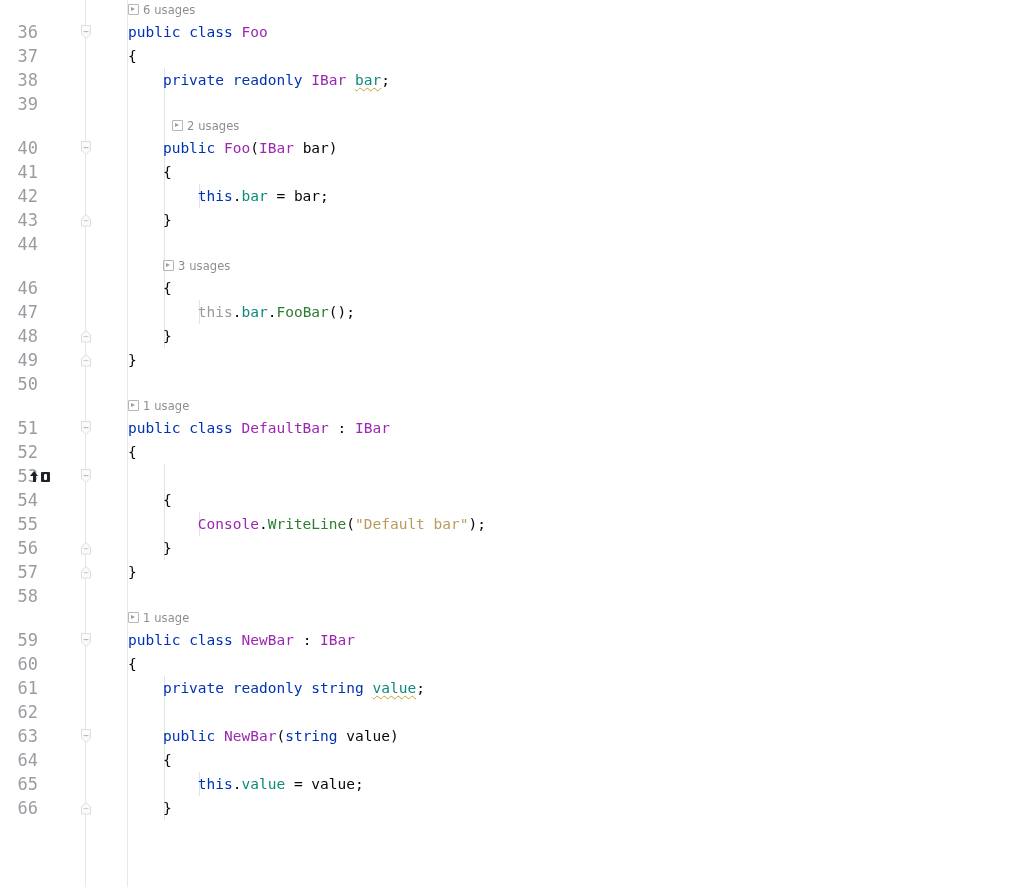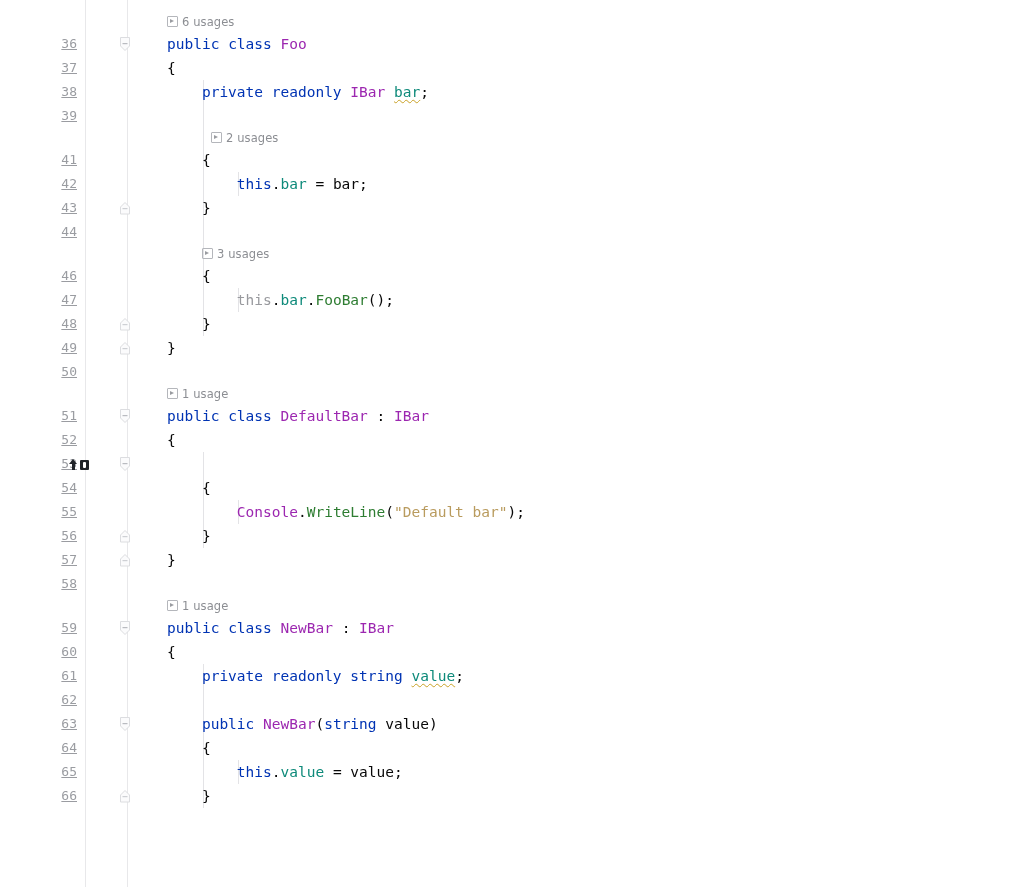--- a/index.html
+++ b/index.html
@@ -33,42 +33,41 @@
   .vrule-code {
     position: absolute;
     top: 0;
     bottom: 0;
     width: 1px;
     background: #e8e8ea;
   }
 
   .rows {
     position: absolute;
-    left: 0; top: 12px; right: 0; margin-left: 39px;
+    left: 0; top: 0; right: 0;
   }
 
   .row {
     position: relative;
     height: 24px;
     line-height: 24px;
     white-space: pre;
   }
   .row.hint { height: 20px; line-height: 20px; }
 
   
   .lineno {
     position: absolute;
     left: 0;
     width: 38px;
     text-align: right;
     font-family: "DejaVu Sans Mono", monospace;
-    font-size: 13px;
+    font-size: 17px;
     color: #9a9ca1;
     user-select: none;
-    text-decoration: underline;
   }
 
   .gmarks {
     position: absolute;
     left: 30px;
     width: 34px;
     height: 24px;
     text-align: left;
     white-space: nowrap;
   }
@@ -194,20 +193,24 @@
   <div class="rows" id="rows">
       <div class="row hint"><div class="code" style="left: 128px;"><span class="usage-ico"></span><span>6 usages</span></div></div>
       <div class="row"><div class="lineno">36</div><div class="fold fold-open"><svg width="16" height="17" viewBox="0 0 16 17">
             <path d="M3.5 1.5 H12.5 V10 L8 14.5 L3.5 10 Z" fill="#fbfbfc" stroke="#dcdde0" stroke-width="1"></path>
             <rect x="5.5" y="7" width="5" height="1.2" fill="#b9bbc0"></rect>
           </svg></div><div class="code"><span class="k">public</span><span class="p"> </span><span class="k">class</span><span class="p"> </span><span class="ty">Foo</span></div></div>
       <div class="row"><div class="lineno">37</div><div class="code"><span class="p">{</span></div></div>
       <div class="row"><div class="iguide" style="left: 163.5px; top: 0px; height: 24px;"></div><div class="lineno">38</div><div class="code"><span class="p">    </span><span class="k">private</span><span class="p"> </span><span class="k">readonly</span><span class="p"> </span><span class="ty">IBar</span><span class="p"> </span><span class="f wavy">bar</span><span class="p">;</span></div></div>
       <div class="row"><div class="iguide" style="left: 163.5px; top: 0px; height: 24px;"></div><div class="lineno">39</div><div class="code"></div></div>
       <div class="row hint"><div class="iguide" style="left: 163.5px; top: 0px; height: 20px;"></div><div class="code" style="left: 163px; padding-left: 9px;"><span class="usage-ico"></span><span>2 usages</span></div></div>
+      <div class="row"><div class="iguide" style="left: 163.5px; top: 0px; height: 24px;"></div><div class="lineno">40</div><div class="fold fold-open"><svg width="16" height="17" viewBox="0 0 16 17">
+            <path d="M3.5 1.5 H12.5 V10 L8 14.5 L3.5 10 Z" fill="#fbfbfc" stroke="#dcdde0" stroke-width="1"></path>
+            <rect x="5.5" y="7" width="5" height="1.2" fill="#b9bbc0"></rect>
+          </svg></div><div class="code"><span class="p">    </span><span class="k">public</span><span class="p"> </span><span class="ty">Foo</span><span class="p">(</span><span class="ty">IBar</span><span class="p"> bar)</span></div></div>
       <div class="row"><div class="iguide" style="left: 163.5px; top: 0px; height: 24px;"></div><div class="lineno">41</div><div class="code"><span class="p">    {</span></div></div>
       <div class="row"><div class="iguide" style="left: 163.5px; top: 0px; height: 24px;"></div><div class="iguide" style="left: 198.5px; top: 0px; height: 24px;"></div><div class="lineno">42</div><div class="code"><span class="p">        </span><span class="k">this</span><span class="p">.</span><span class="f">bar</span><span class="p"> = bar;</span></div></div>
       <div class="row"><div class="iguide" style="left: 163.5px; top: 0px; height: 24px;"></div><div class="lineno">43</div><div class="fold fold-close"><svg width="16" height="17" viewBox="0 0 16 17">
             <path d="M8 2.5 L12.5 7 V14 H3.5 V7 Z" fill="#fbfbfc" stroke="#dcdde0" stroke-width="1"></path>
             <rect x="5.5" y="8" width="5" height="1.2" fill="#ced0d4"></rect>
           </svg></div><div class="code"><span class="p">    }</span></div></div>
       <div class="row"><div class="iguide" style="left: 163.5px; top: 0px; height: 24px;"></div><div class="lineno">44</div><div class="code"></div></div>
       <div class="row hint"><div class="iguide" style="left: 163.5px; top: 0px; height: 20px;"></div><div class="code" style="left: 163px;"><span class="usage-ico"></span><span>3 usages</span></div></div>
       <div class="row"><div class="iguide" style="left: 163.5px; top: 0px; height: 24px;"></div><div class="lineno">46</div><div class="code"><span class="p">    {</span></div></div>
       <div class="row"><div class="iguide" style="left: 163.5px; top: 0px; height: 24px;"></div><div class="iguide" style="left: 198.5px; top: 0px; height: 24px;"></div><div class="lineno">47</div><div class="code"><span class="p">        </span><span class="dim">this</span><span class="p">.</span><span class="f">bar</span><span class="p">.</span><span class="m">FooBar</span><span class="p">();</span></div></div>

